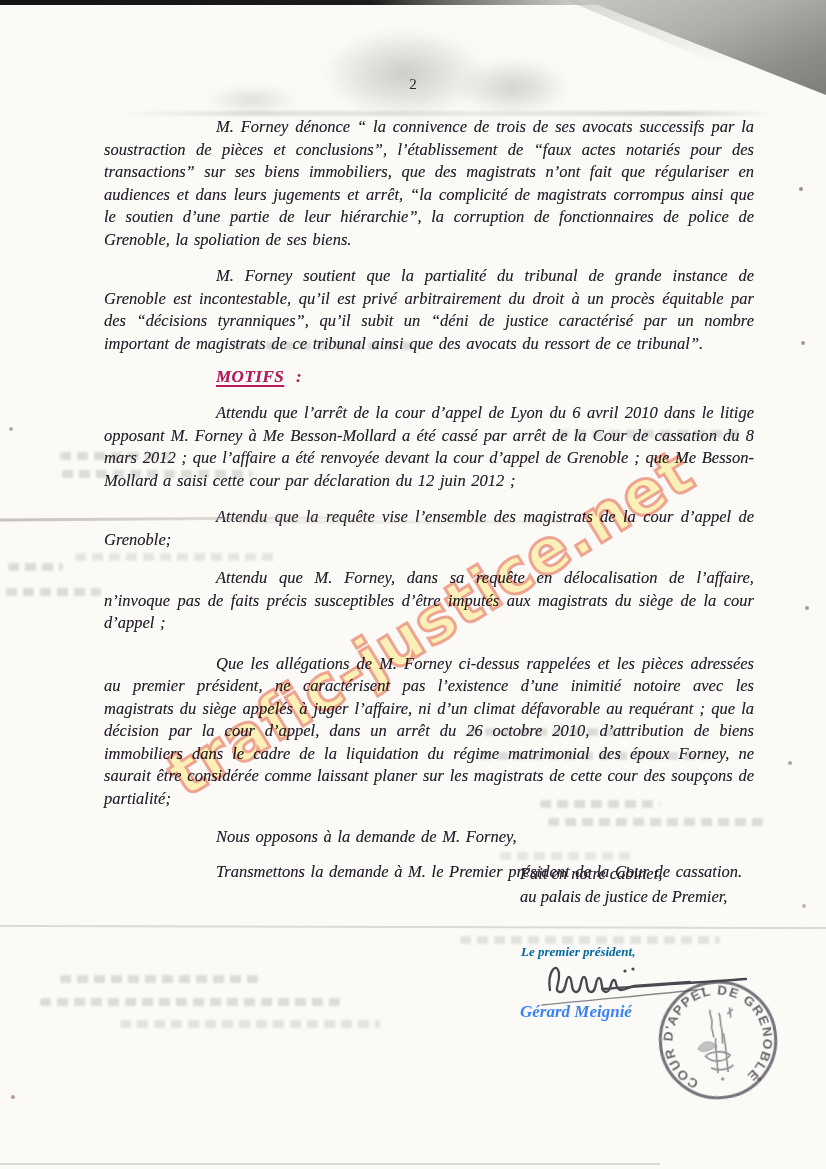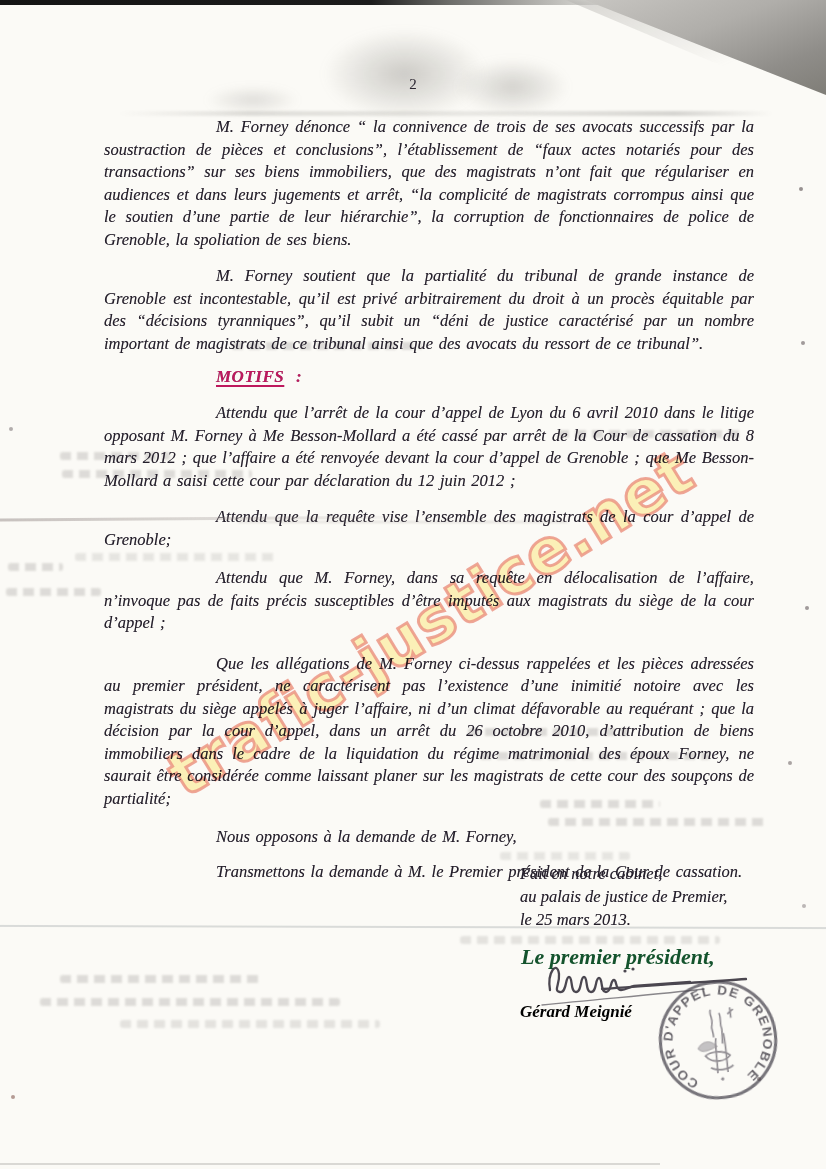--- a/index.html
+++ b/index.html
@@ -48,22 +48,22 @@
   .p7{margin-bottom:12px;}
   .p8{margin-bottom:0;}
   .heading{font-style:italic;font-weight:700;font-size:17px;line-height:23px;margin:4px 0 14px 112px;
     letter-spacing:.5px;word-spacing:7px;color:#be185d;text-shadow:0 0 .4px rgba(30,25,40,.5);}
   .h2{margin:0 0 20px 112px;}
   .heading .hlabel{text-decoration:underline;text-underline-offset:3px;text-decoration-thickness:1.5px;}
   .pagenum{position:absolute;left:0;right:0;top:76px;text-align:center;font-size:15px;color:#2a2530;z-index:2;}
   .closing{position:absolute;left:520px;top:862px;font-style:italic;font-size:16.5px;line-height:23px;
     color:#241f2b;z-index:2;text-shadow:0 0 .4px rgba(40,30,45,.45);}
   .closing span{display:block;}
-  .sig-role{position:absolute;left:521px;top:944px;font-style:italic;font-weight:700;font-size:22px;color:#14532d;z-index:2;}
-  .sig-name{position:absolute;left:520px;top:1002px;font-style:italic;font-weight:700;font-size:17px;color:#000000;z-index:2;}
+  .sig-role{position:absolute;left:521px;top:944px;font-style:italic;font-weight:700;font-size:13px;color:#0369a1;z-index:2;}
+  .sig-name{position:absolute;left:520px;top:1002px;font-style:italic;font-weight:700;font-size:17px;color:#3b82f6;z-index:2;}
   .sig-svg{position:absolute;left:540px;top:948px;z-index:4;}
   
   .watermark{position:absolute;left:55px;top:585px;width:760px;height:90px;z-index:5;
     transform:rotate(-31.5deg);text-align:center;
     font-family:"DejaVu Sans", sans-serif;font-weight:700;font-size:62px;letter-spacing:1px;
     color:rgba(255,244,176,.95);-webkit-text-stroke:3px rgba(236,126,108,.78);
     text-shadow:0 0 2px rgba(236,126,108,.35);mix-blend-mode:multiply;opacity:.85;pointer-events:none;}
   
   .stamp{position:absolute;left:650px;top:972px;width:136px;height:136px;z-index:4;transform:rotate(-7deg);opacity:.9;}
 </style>
@@ -112,21 +112,20 @@
     <p class="para p4">Attendu que la requête vise l’ensemble des magistrats de la cour d’appel de Grenoble;</p>
     <p class="para p5">Attendu que M. Forney, dans sa requête en délocalisation de l’affaire, n’invoque pas de faits précis susceptibles d’être imputés aux magistrats du siège de la cour d’appel ;</p>
     <p class="para p6">Que les allégations de M. Forney ci-dessus rappelées et les pièces adressées au premier président, ne caractérisent pas l’existence d’une inimitié notoire avec les magistrats du siège appelés à juger l’affaire, ni d’un climat défavorable au requérant ; que la décision par la cour d’appel, dans un arrêt du 26 octobre 2010, d’attribution de biens immobiliers dans le cadre de la liquidation du régime matrimonial des époux Forney, ne saurait être considérée comme laissant planer sur les magistrats de cette cour des soupçons de partialité;</p>
     <p class="para p7">Nous opposons à la demande de M. Forney,</p>
     <p class="para p8">Transmettons la demande à M. le Premier président de la Cour de cassation.</p>
   </div>
 
   <div class="closing">
     <span>Fait en notre cabinet,</span>
     <span>au palais de justice de Premier,</span>
-    <span>le 25 mars 2013.</span>
   </div>
 
   <div class="sig-role">Le premier président,</div>
   <svg class="sig-svg" width="230" height="70" viewBox="0 0 230 70">
     <g fill="none" stroke="#39343f" stroke-width="2.3" stroke-linecap="round" opacity=".9">
       <path d="M10,42 C7,24 17,12 19,26 C20,36 13,43 20,44 C27,45 25,29 29,29 C33,29 30,44 36,44 C42,44 40,29 44,29 C48,29 45,44 51,44 C57,44 55,30 59,30 C63,30 60,44 66,44 C72,44 70,32 74,32 C77,32 75,42 81,42 C86,42 89,39 94,38 L150,34"></path>
       <path d="M62,41 C110,37 170,34 206,31"></path>
       <path d="M2,57 C60,51 122,46 164,41" stroke-width="1.4" opacity=".65"></path>
       <circle cx="85" cy="23" r="1.6" fill="#39343f" stroke="none"></circle>
       <circle cx="93" cy="21" r="1.6" fill="#39343f" stroke="none"></circle>

